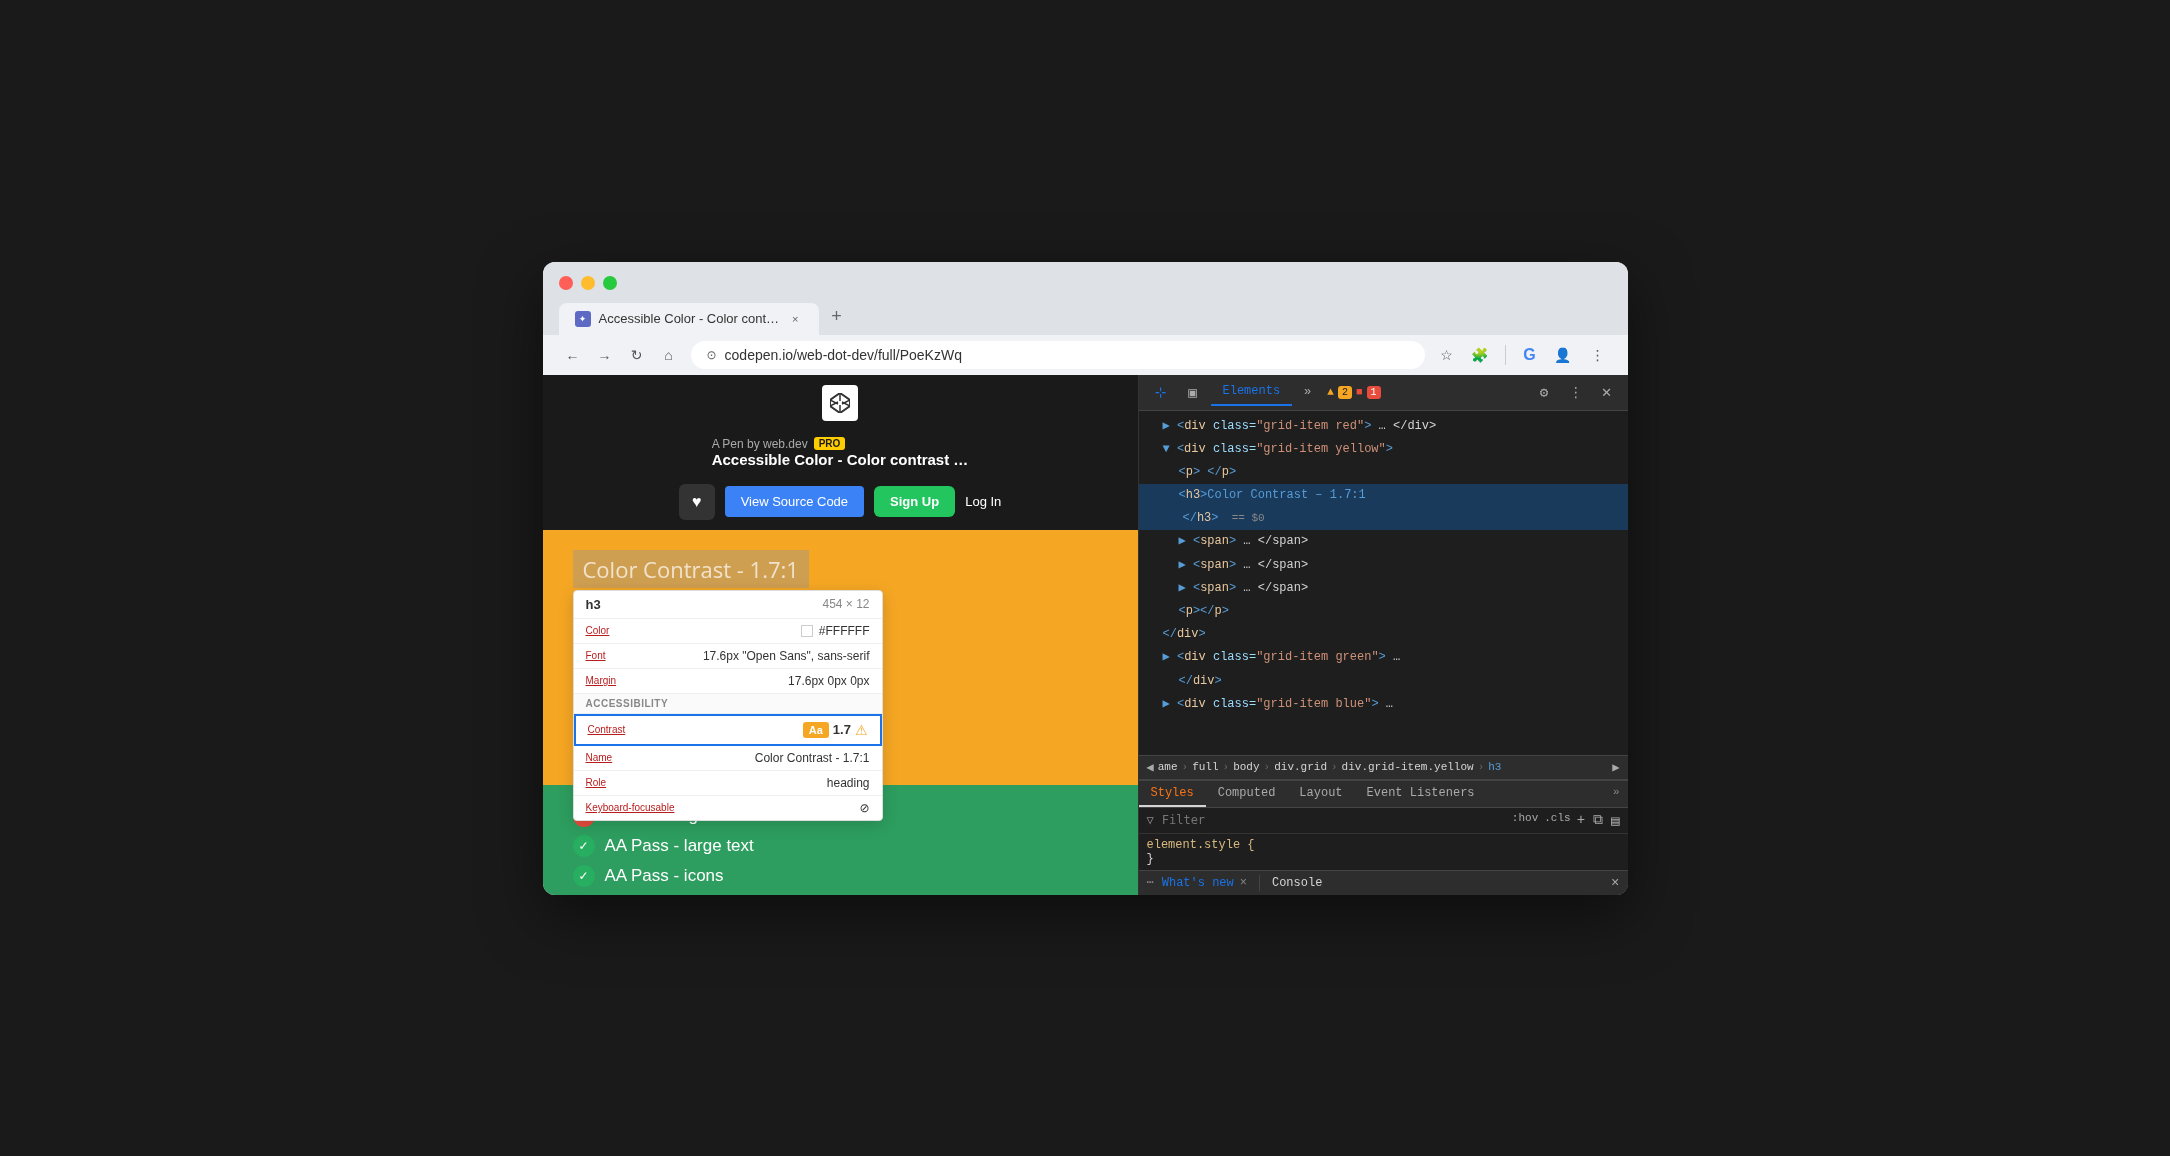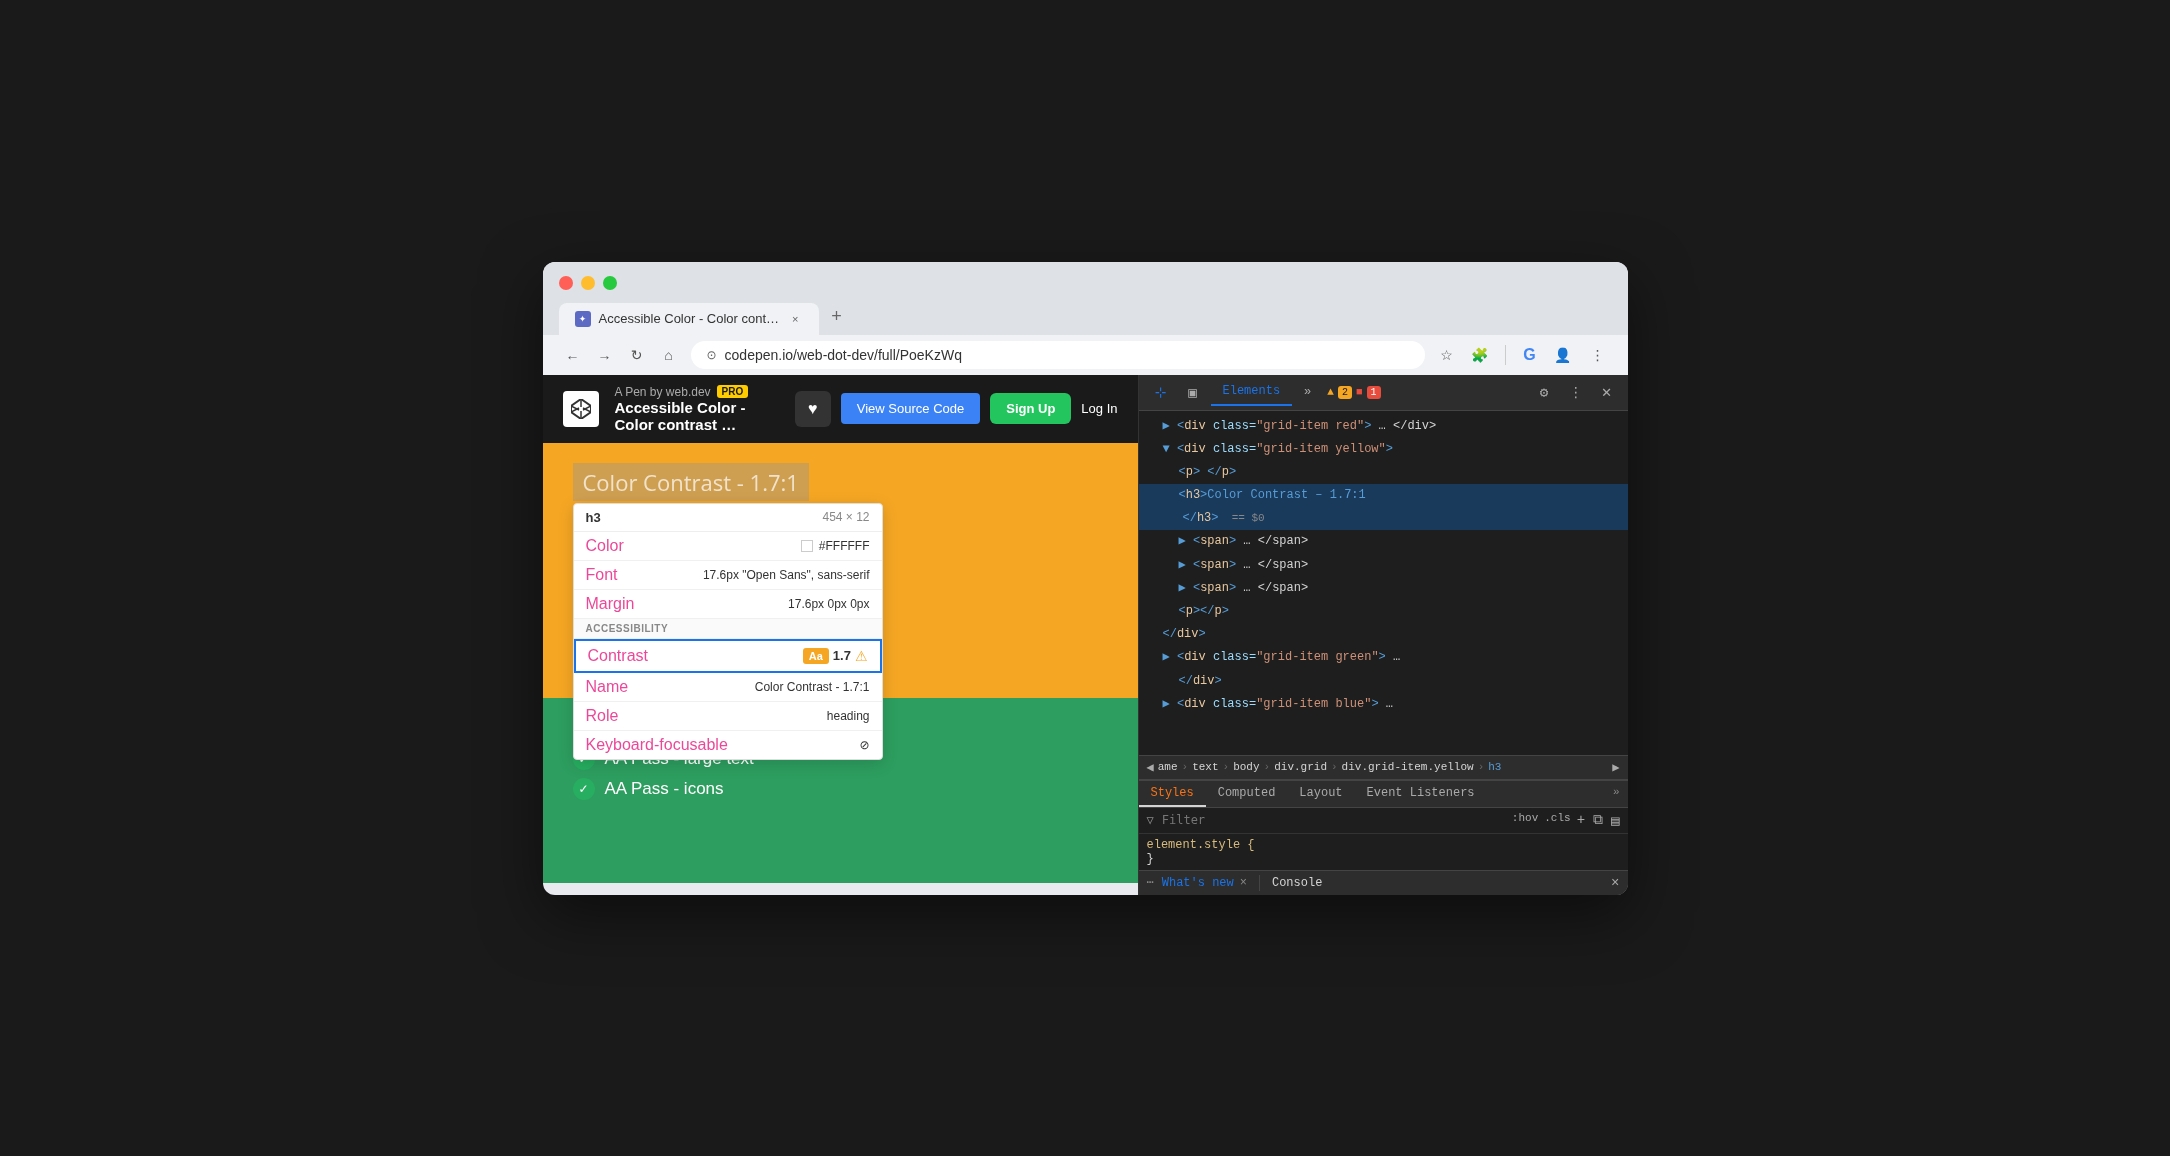--- a/index.html
+++ b/index.html
@@ -171,20 +171,21 @@
       position: relative;
     }
 
     
     .codepen-header {
       background: #1a1a1a;
       padding: 10px 20px;
       display: flex;
       align-items: center;
       gap: 16px;
+      flex-direction: column;
     }
 
     .cp-logo {
       width: 36px;
       height: 36px;
       background: white;
       border-radius: 4px;
       display: flex;
       align-items: center;
       justify-content: center;
@@ -311,22 +312,23 @@
       display: flex;
       justify-content: space-between;
       align-items: center;
       padding: 5px 12px;
       border-bottom: 1px solid #f0f0f0;
     }
 
     .inspector-row:last-child { border-bottom: none; }
 
     .inspector-label {
-      color: #ec4899;
-      font-size: 16px;
+      color: #b91c1c;
+      font-size: 10px;
+      text-decoration: underline;
     }
 
     .inspector-value {
       color: #333;
       font-size: 12px;
       display: flex;
       align-items: center;
       gap: 4px;
     }
 
@@ -916,21 +918,21 @@
         <div class="html-line indent-1">
           <span class="html-tag">▶ &lt;<span style="color:#e8c8a0">div</span> <span class="html-attr-name">class=</span><span class="html-attr-val">"grid-item blue"</span>&gt; </span>
           <span class="html-text">…</span>
         </div>
       </div>
 
       <div class="breadcrumb-bar">
         <span class="bc-nav-l">◀</span>
         <span class="bc-item">ame</span>
         <span class="bc-arrow">›</span>
-        <span class="bc-item">text</span>
+        <span class="bc-item">full</span>
         <span class="bc-arrow">›</span>
         <span class="bc-item">body</span>
         <span class="bc-arrow">›</span>
         <span class="bc-item">div.grid</span>
         <span class="bc-arrow">›</span>
         <span class="bc-item">div.grid-item.yellow</span>
         <span class="bc-arrow">›</span>
         <span class="bc-item active">h3</span>
         <span class="bc-nav-r" style="margin-left:auto;">▶</span>
       </div>

